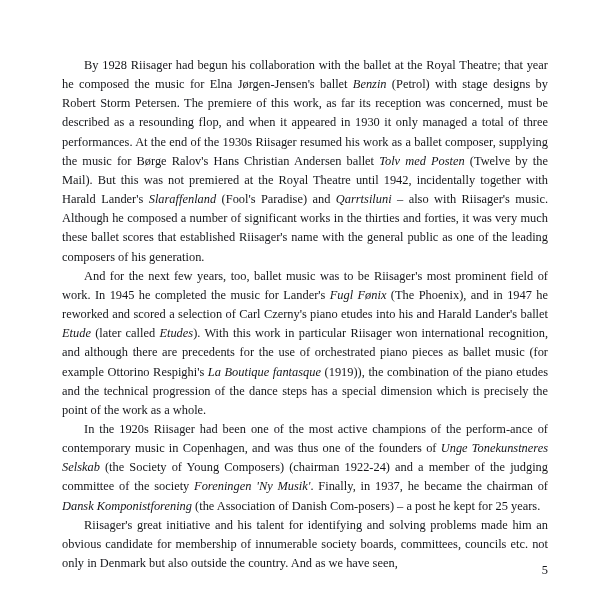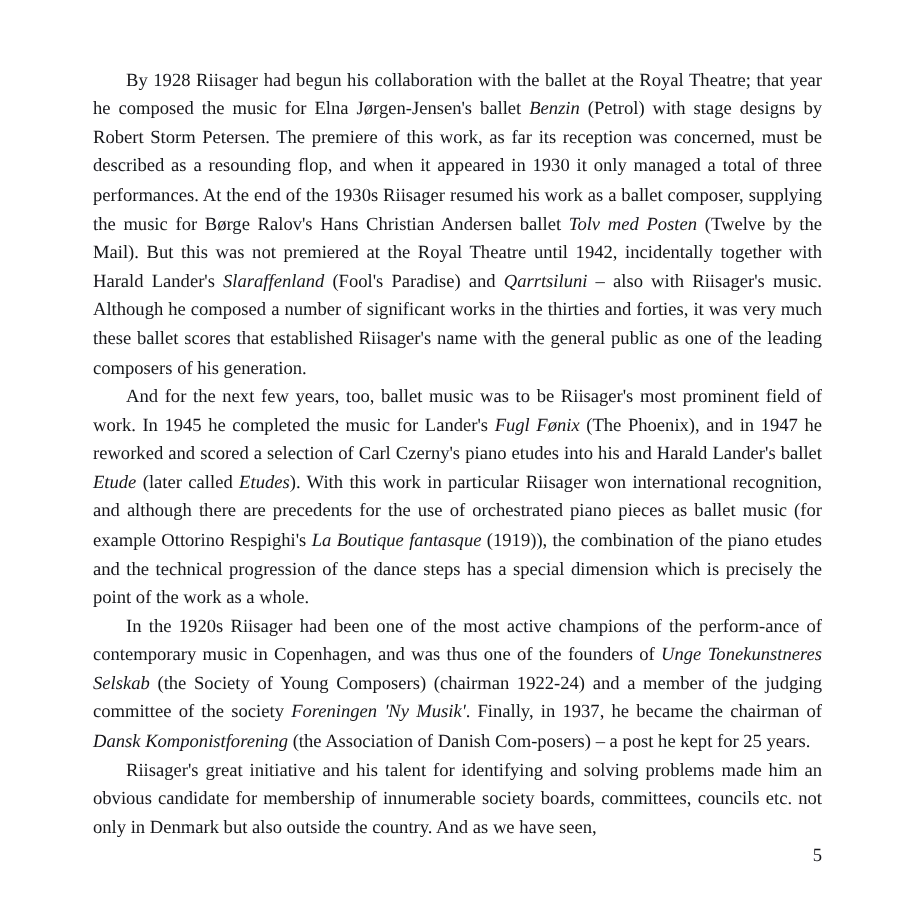--- a/index.html
+++ b/index.html
@@ -12,21 +12,21 @@
     background: #ffffff;
     font-family: "Liberation Serif", serif;
     color: #1a1a1a;
     overflow: hidden;
   }
   .page {
     position: relative;
     width: 600px;
     height: 600px;
     box-sizing: border-box;
-    padding: 44px 52px 30px 62px;
+    padding: 56px 52px 30px 62px;
   }
   .body-text {
     font-size: 12.4px;
     line-height: 19.15px;
     text-align: justify;
     text-justify: inter-word;
     color: #15161a;
   }
   .para {
     margin: 0;

